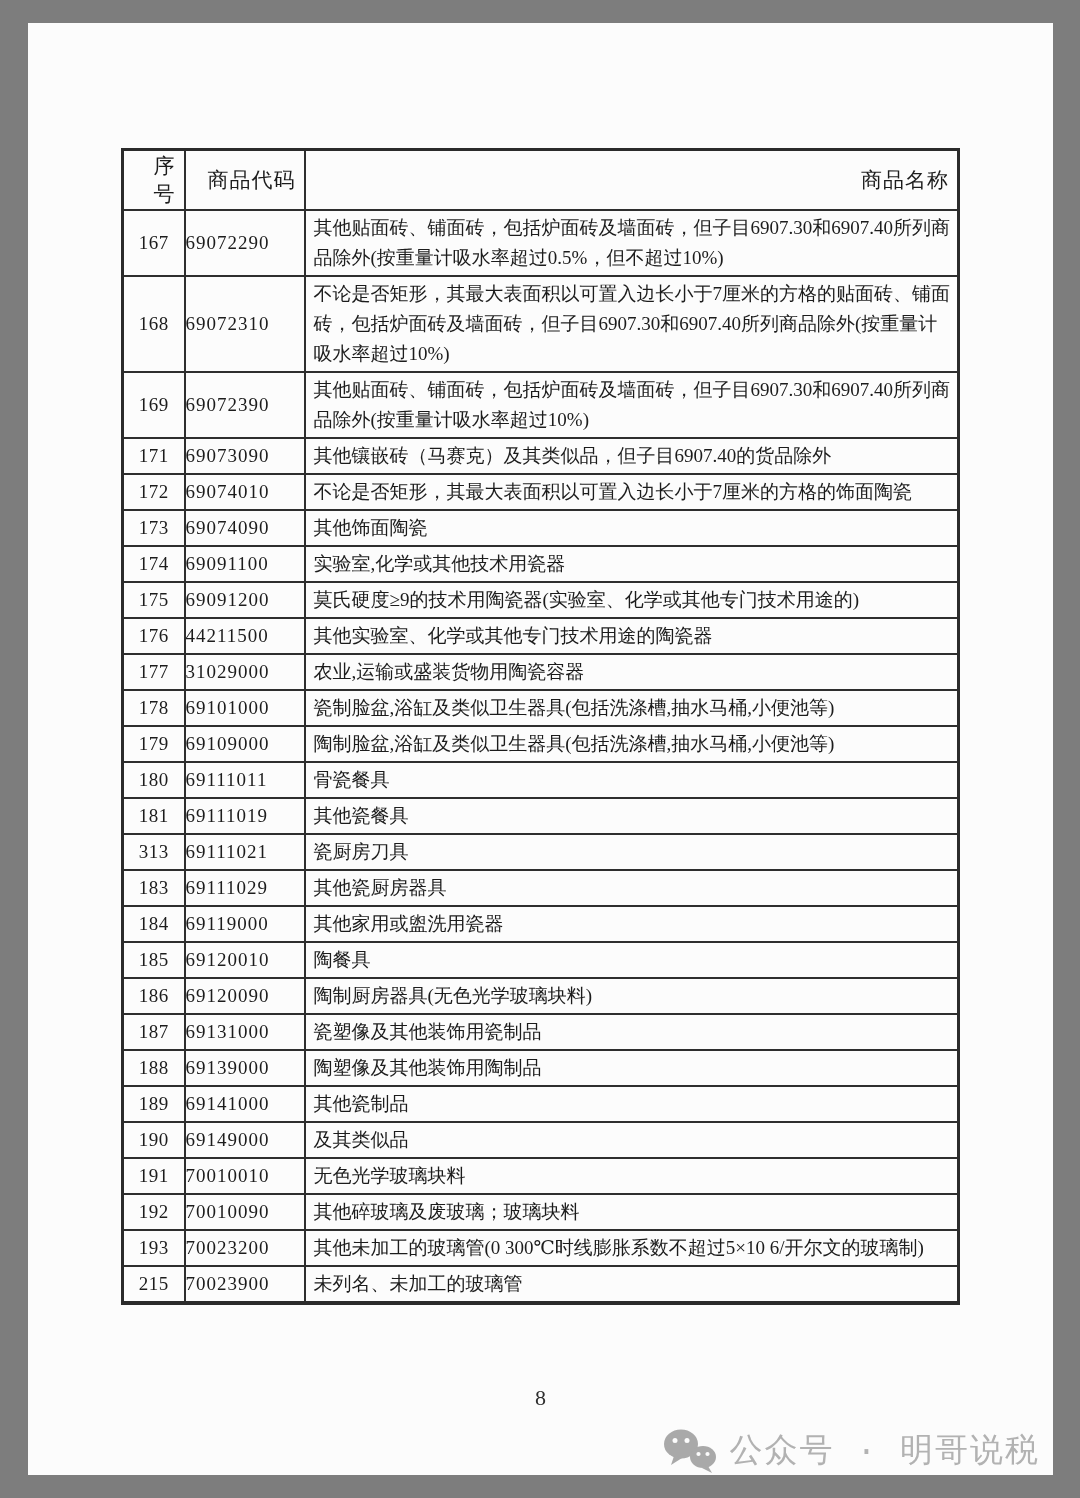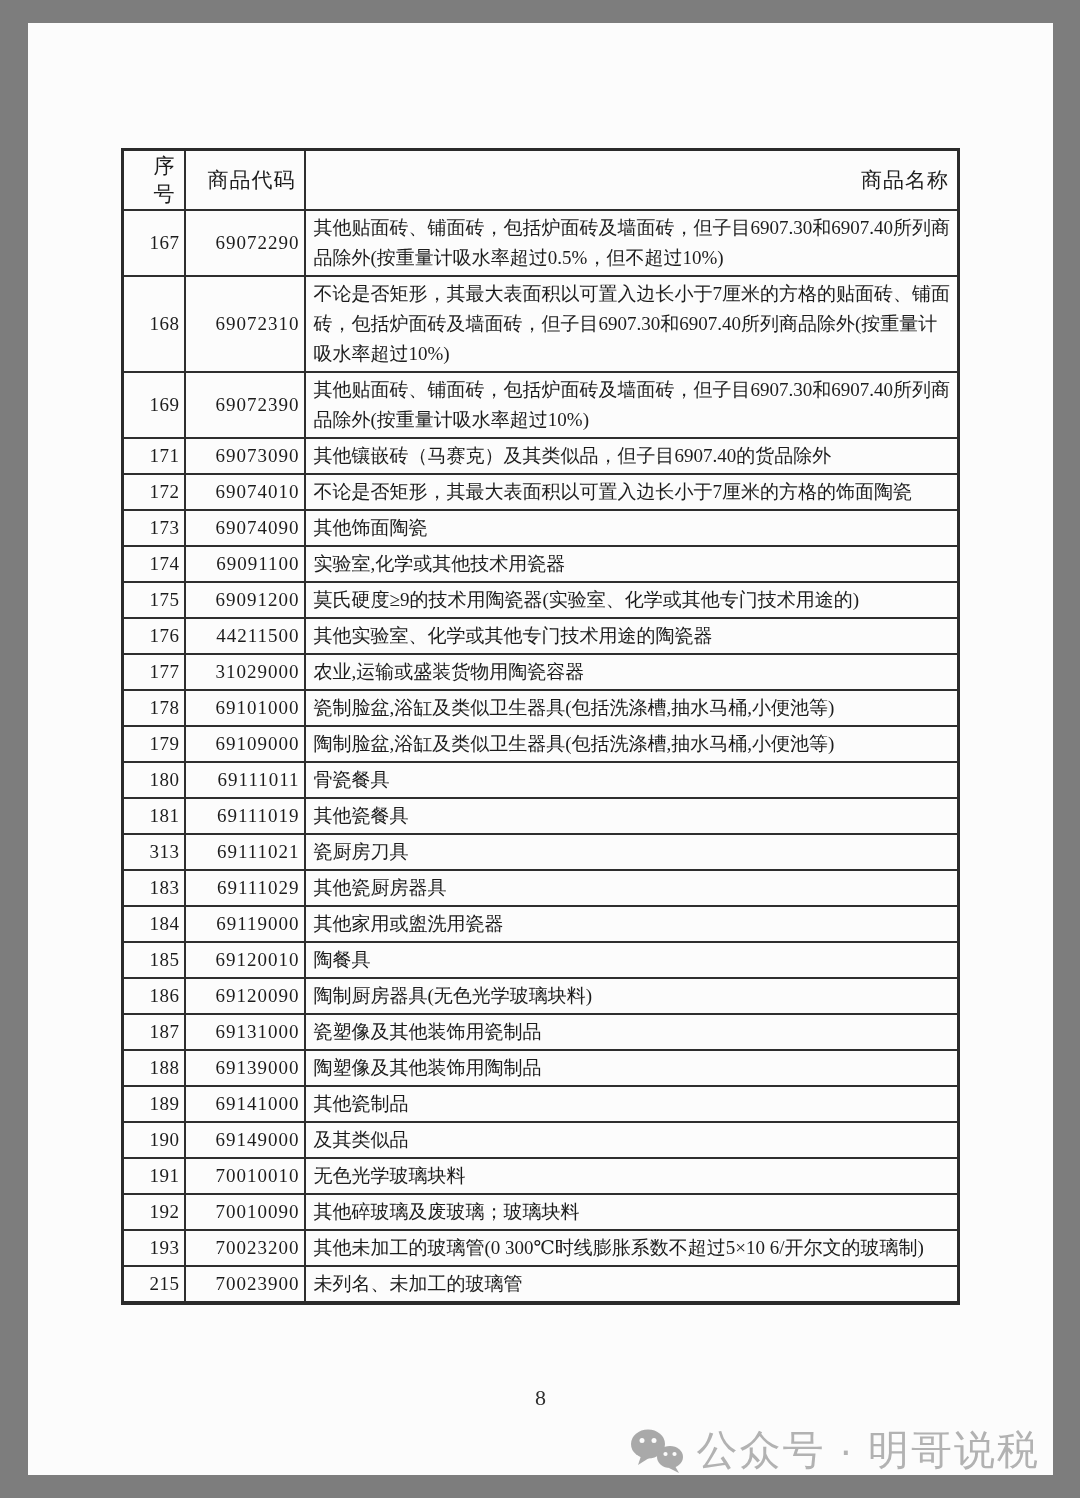--- a/index.html
+++ b/index.html
@@ -47,26 +47,26 @@
     text-align: right;
     padding: 1px 8px;
     letter-spacing: 1px;
   }
   .doc-table td {
     font-size: 19px;
     line-height: 30px;
     padding: 2px 4px;
   }
   td.c-no {
-    text-align: right;
+    text-align: center;
     letter-spacing: 0.5px;
   }
   td.c-code {
-    text-align: right;
-    padding-left: 14px;
+    text-align: left;
+    padding-left: 0;
     letter-spacing: 1px;
     border-radius: 7px;
   }
   td.c-name {
     text-align: left;
     padding-left: 8px;
     padding-right: 6px;
     margin-left: 27px;
   }
   .page-number {
@@ -82,23 +82,23 @@
     position: absolute;
     right: 13px;
     bottom: 2px;
     height: 46px;
     display: flex;
     align-items: center;
     gap: 12px;
   }
   .watermark-text {
     color: #b2b2b2;
-    font-size: 41px;
+    font-size: 33px;
     letter-spacing: 2px;
-    font-family: Liberation Sans, sans-serif;
+    font-family: Liberation Mono, monospace;
     white-space: nowrap;
   }
   .wm-icon {
     display: inline-block;
     line-height: 0;
   }
 </style>
 </head>
 <body>
 

